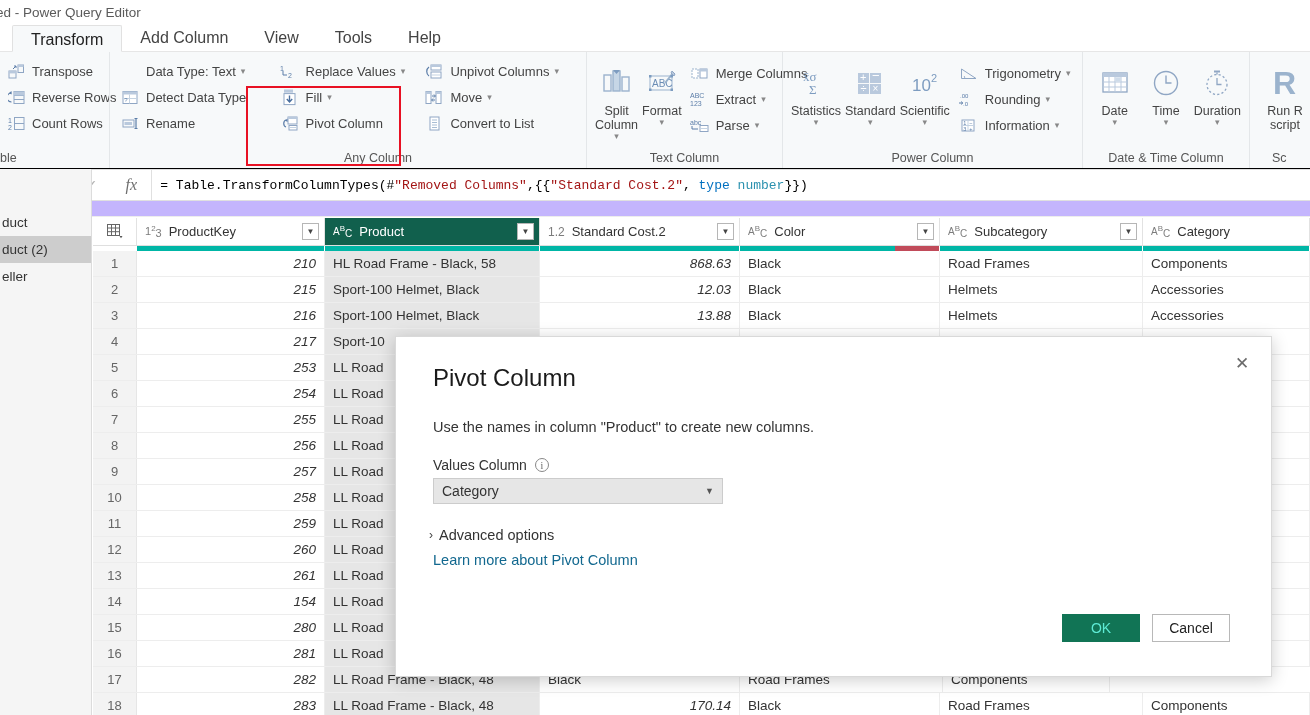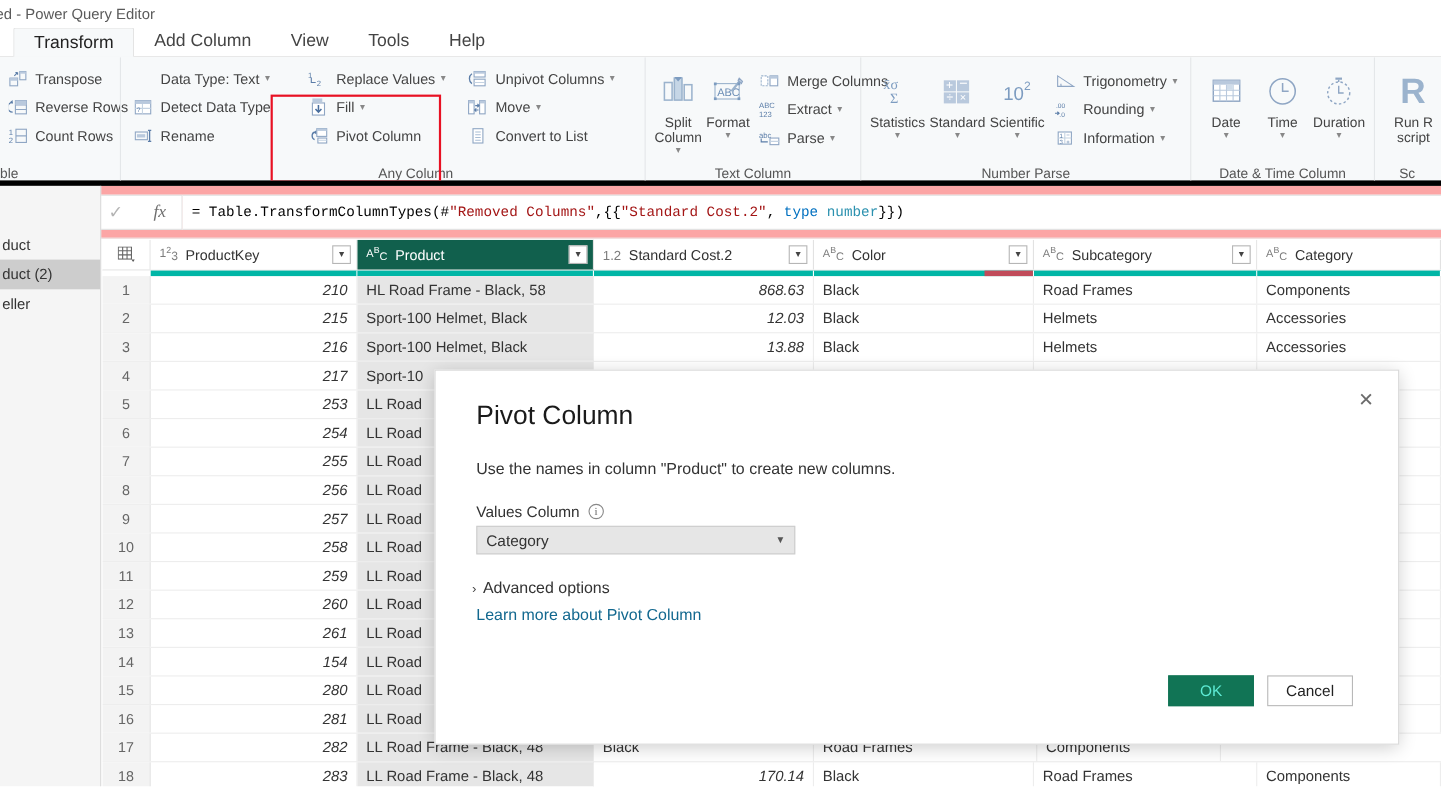--- a/index.html
+++ b/index.html
@@ -49,21 +49,21 @@
     border-bottom:1px solid #f7f9fa;
     border-radius:2px 2px 0 0;
     position:relative; top:1px;
     color:#222;
   }
 
   
   .ribbon {
     height:117px;
     background:#f7f9fa;
-    border-bottom:5px solid #000000;
+    border-bottom:1px solid #000000;
     display:flex;
     position:relative;
     overflow:hidden;
   }
   .rgroup {
     display:flex;
     flex-direction:column;
     justify-content:space-between;
     height:117px;
     position:relative;
@@ -107,25 +107,23 @@
   .redbox {
     position:absolute;
     border:2px solid #e81123;
     pointer-events:none;
     z-index:5;
   }
 
   
   .fbar-wrap {
     height:48px;
-    background:#fca5a5;
+    background:#c4b5fd;
     display:flex;
-    align-items:center;
     border-bottom:1px solid #ededed;
-    margin-left:14px;
   }
   .collapse-chevron {
     width:95px; text-align:center; color:#555; font-size:17px;
     padding-right:12px;
   }
   .fbuttons {
     display:flex; align-items:center;
     height:32px;
     border:1px solid #e0e0e0;
     background:#fff;
@@ -635,21 +633,21 @@
                 <text x="3.2" y="12.5" font-size="5.5" fill="#5b7da8" font-family="sans-serif">3</text>
                 <text x="9.3" y="6.8" font-size="5.5" fill="#5b7da8" font-family="sans-serif">−</text>
                 <text x="9.3" y="12.5" font-size="5.5" fill="#5b7da8" font-family="sans-serif">+</text>
               </svg>
           </span>
           <span>Information</span>
           <span class="caret">▾</span>
         </div>
       </div>
     </div>
-    <div class="glabel">Number Parse</div>
+    <div class="glabel">Power Column</div>
   </div>
 
   <div class="rgroup" style="width:167px;">
     <div class="gcontent" style="padding-top:2px; justify-content:center;">
       <div class="bigitem">
         <span class="bic">
           <svg width="34" height="32" viewBox="0 0 34 32">
               <rect x="5" y="6" width="24" height="19" fill="#fff" stroke="#8fa6c4" stroke-width="1.3"></rect>
               <rect x="5" y="6" width="24" height="4" fill="#b9c9dd"></rect>
               <line x1="11" y1="10" x2="11" y2="25" stroke="#b9c9dd"></line>

